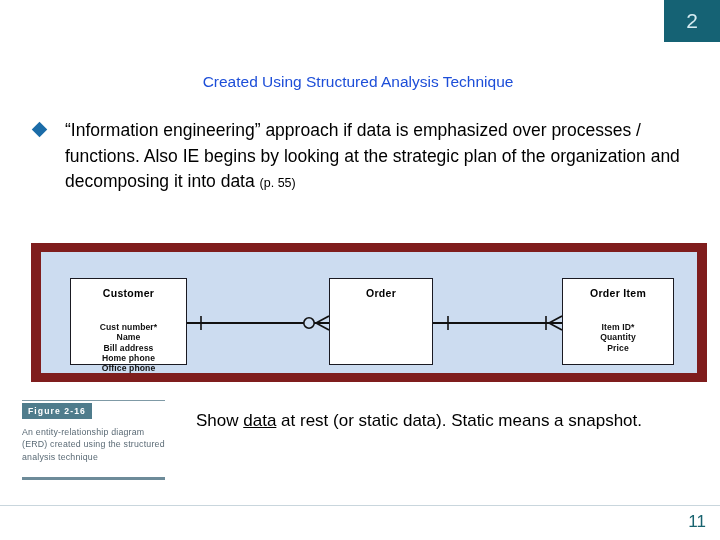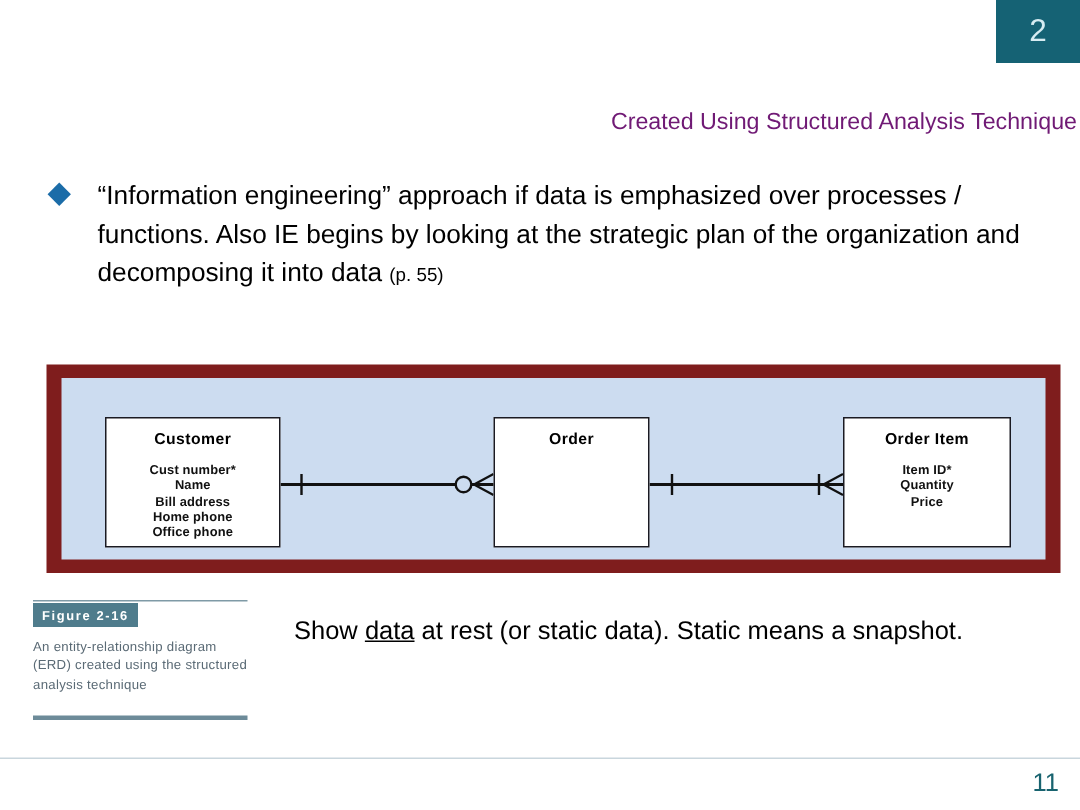--- a/index.html
+++ b/index.html
@@ -16,22 +16,22 @@
     background:#156274;color:#d6ecf2;
     font-size:21px;line-height:42px;text-align:center;
   }
 
   
   .title{
     position:absolute;left:0;top:30px;width:640px;text-align:center;
     font-size:27px;color:#000;letter-spacing:-0.2px;
   }
   .subtitle{
-    position:absolute;left:18px;top:73px;width:700px;text-align:right;
-    font-size:15.5px;color:#701a75;
+    position:absolute;left:8px;top:73px;width:700px;text-align:center;
+    font-size:15.5px;color:#1d4ed8;
   }
 
   
   .bullet-row{position:absolute;left:34px;top:118px;width:660px;}
   .bullet-mark{
     position:absolute;left:0;top:6px;width:11px;height:11px;
     background:#1b6ca8;transform:rotate(45deg);
   }
   .bullet-text{
     margin-left:31px;font-size:17.5px;line-height:25.5px;color:#000;
@@ -50,21 +50,21 @@
   .entity{
     position:absolute;background:#ffffff;border:1.4px solid #1a1a22;
     text-align:center;box-sizing:border-box;
   }
   .entity .ent-title{
     font-size:10.5px;font-weight:bold;color:#000;margin-top:8px;
     letter-spacing:0.3px;
   }
   .entity .ent-attrs{
     font-size:8.6px;font-weight:bold;color:#111;line-height:10.3px;
-    margin-top:9px;letter-spacing:0.1px;
+    margin-top:23px;letter-spacing:0.1px;
   }
   .e-customer{left:29px;top:26px;width:117px;height:87px;}
   .e-order{left:288px;top:26px;width:104px;height:87px;}
   .e-orderitem{left:521px;top:26px;width:112px;height:87px;}
   .connector{position:absolute;top:60px;}
   .c1{left:146px;width:142px;height:22px;}
   .c2{left:392px;width:129px;height:22px;}
 
   
   .fig-block{position:absolute;left:22px;top:400px;width:143px;}

